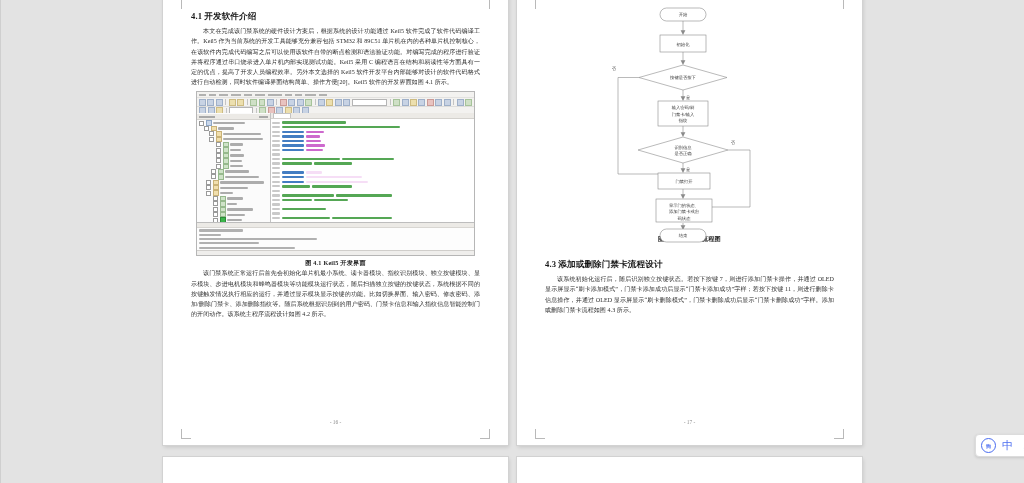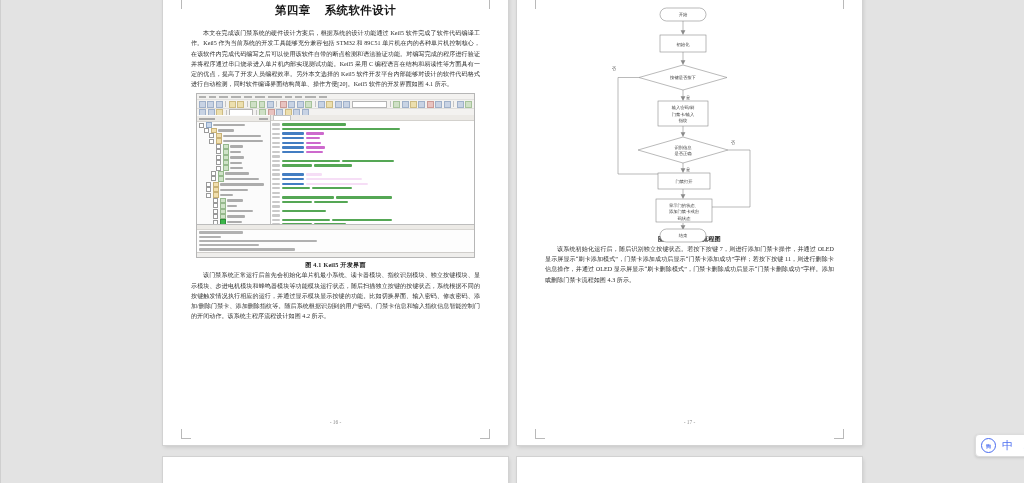--- a/index.html
+++ b/index.html
@@ -128,22 +128,22 @@
   <div class="gutter-line"></div>
 
   <div class="page" id="page-left">
     <div class="crop-mark cm-tl"></div>
     <div class="crop-mark cm-tr"></div>
     <div class="crop-mark cm-bl"></div>
     <div class="crop-mark cm-br"></div>
 
     <div class="page-inner">
 
-      <h1 class="chapter-title"><span>第四章</span><span class="gap"></span><span>系统软件设计</span></h1>
-
+
+      <h2 class="h2">4.1 开发软件介绍</h2>
 
       <p class="body-p">本文在完成该门禁系统的硬件设计方案后，根据系统的设计功能通过 Keil5 软件完成了软件代码编译工作。Keil5 作为当前系统的开发工具能够充分兼容包括 STM32 和 89C51 单片机在内的各种单片机控制核心，在该软件内完成代码编写之后可以使用该软件自带的断点检测和语法验证功能。对编写完成的程序进行验证并将程序通过串口烧录进入单片机内部实现测试功能。Keil5 采用 C 编程语言在结构和易读性等方面具有一定的优点，提高了开发人员编程效率。另外本文选择的 Keil5 软件开发平台内部能够对设计的软件代码格式进行自动检测，同时软件编译界面结构简单、操作方便[20]。Keil5 软件的开发界面如图 4.1 所示。</p>
 
       <div class="keil">
         <div class="keil-menubar">
           <i style="width:7px"></i>
             <i style="width:7px"></i>
             <i style="width:9px"></i>
             <i style="width:10px"></i>
             <i style="width:8px"></i>
@@ -505,20 +505,21 @@
         <svg width="200" height="22" viewBox="0 0 200 22" style="display:block;margin:-1px auto 0 auto;">
           <line class="fc-line" x1="93" y1="0" x2="93" y2="4"></line>
           <polygon points="93,7 90.6,2.2 95.4,2.2" fill="#8b8b8b"></polygon>
           <rect class="fc-shape" x="70" y="6" width="46" height="13" rx="6.5" ry="6.5"></rect>
           <text class="fc-text" x="93" y="14.4">结束</text>
         </svg>
       </div>
 
       <p class="figcap" style="margin-top:9px">图 4.2 程序总体流程图</p>
 
+      <h2 class="h2" style="margin-top:15px">4.3 添加或删除门禁卡流程设计</h2>
       <p class="body-p">该系统初始化运行后，随后识别独立按键状态。若按下按键 7，则进行添加门禁卡操作，并通过 OLED 显示屏显示“刷卡添加模式”，门禁卡添加成功后显示“门禁卡添加成功”字样；若按下按键 11，则进行删除卡信息操作，并通过 OLED 显示屏显示“刷卡删除模式”，门禁卡删除成功后显示“门禁卡删除成功”字样。添加或删除门禁卡流程如图 4.3 所示。</p>
 
       <div class="folio">- 17 -</div>
     </div>
   </div>
 
   <div class="page" id="page-left-next"></div>
   <div class="page" id="page-right-next"></div>
 
   <div class="ime">

